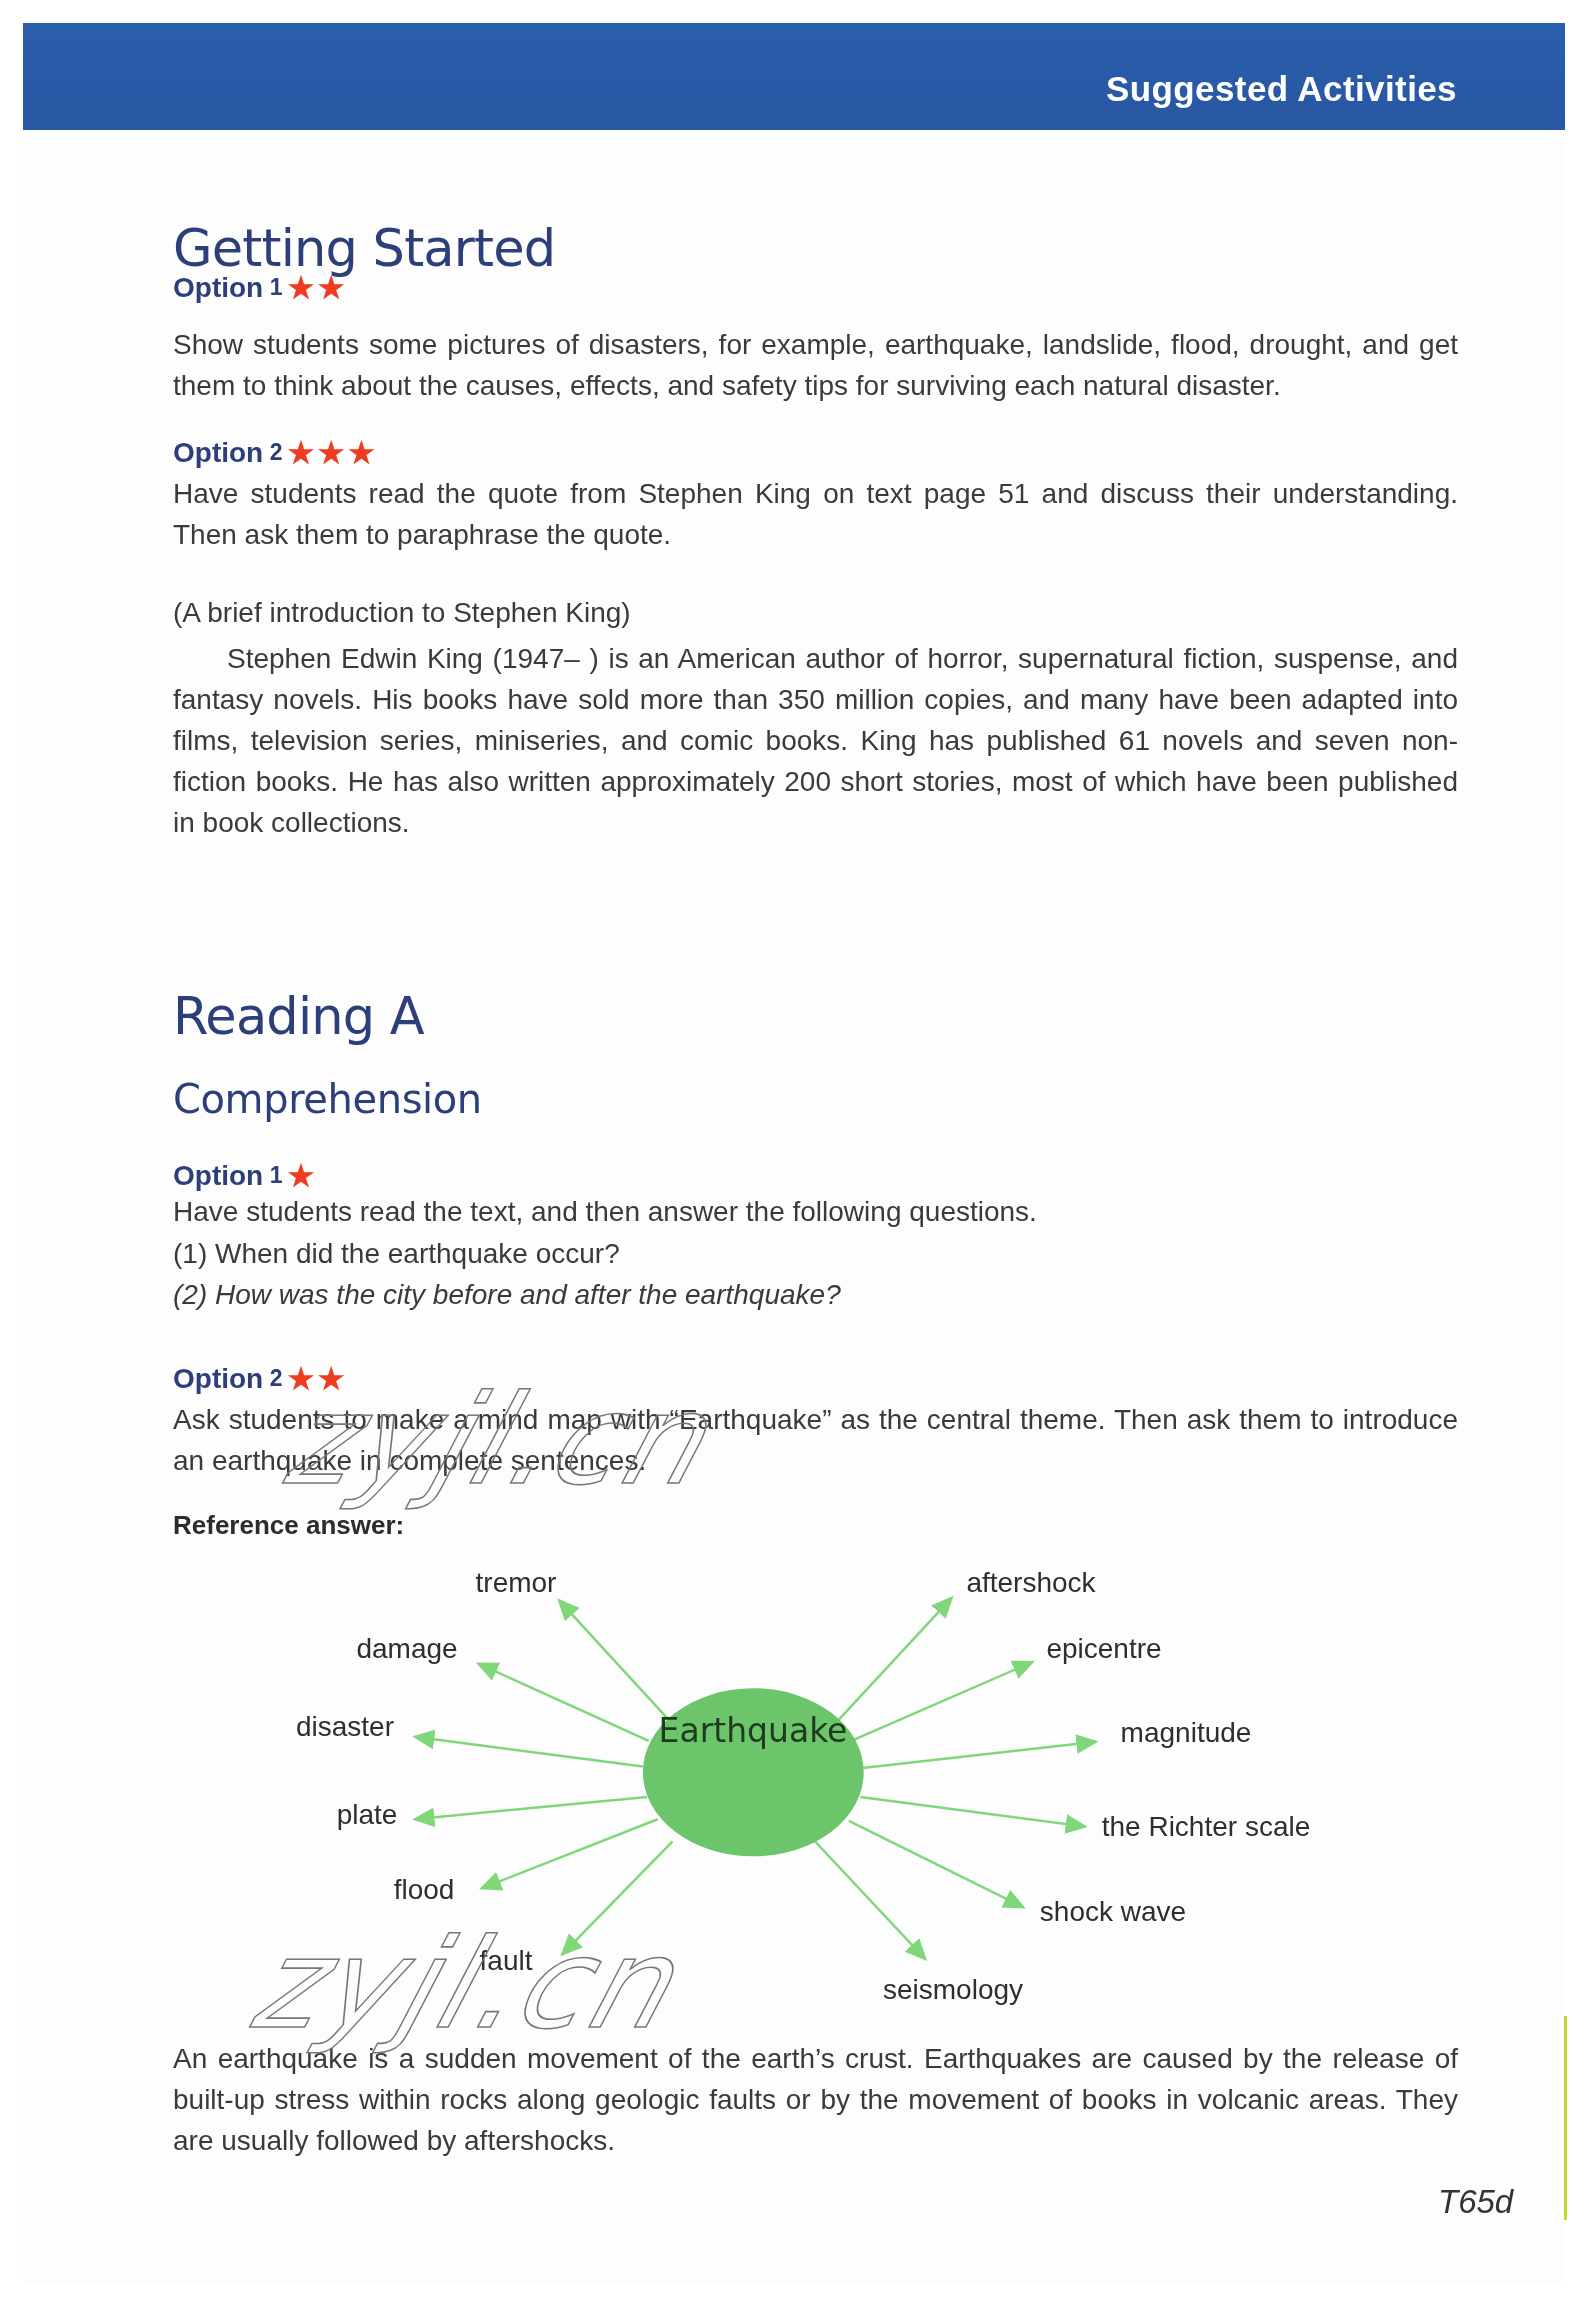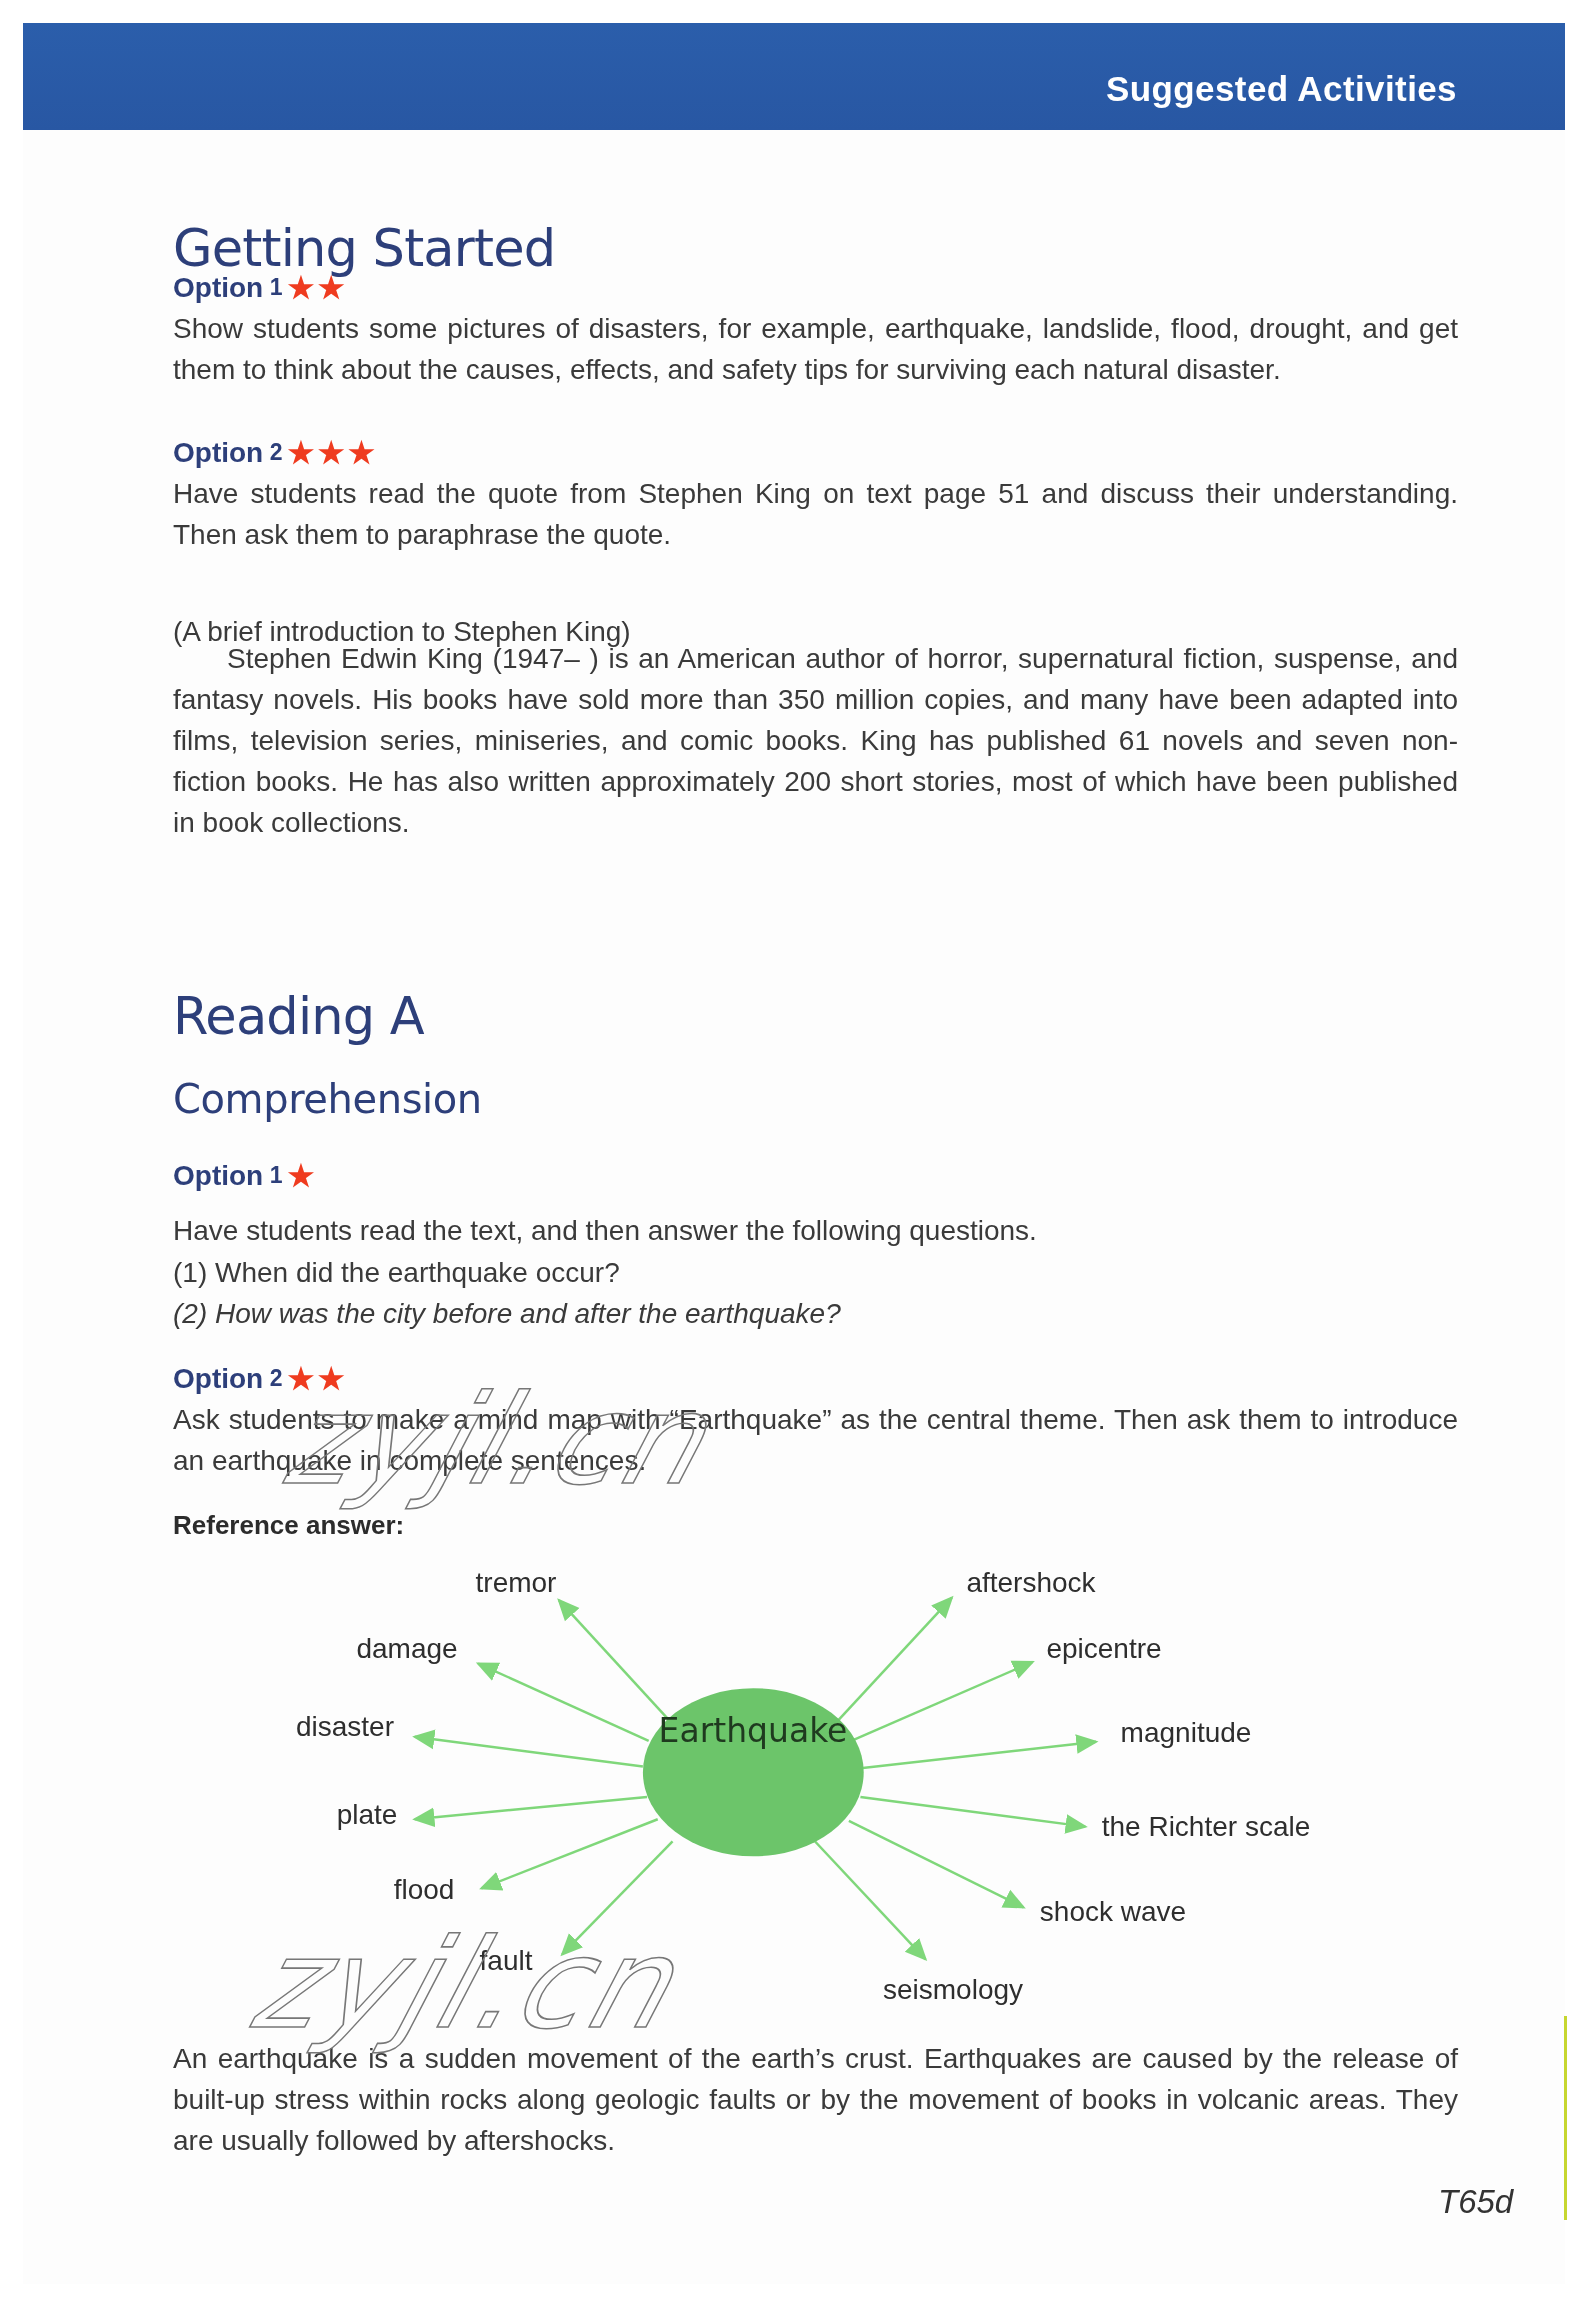--- a/index.html
+++ b/index.html
@@ -15,21 +15,21 @@
         color: #2d3f7a; font-size: 51px; letter-spacing: -0.8px; margin: 0; }
   .h2 { position: absolute; left: 173px; font-family: "DejaVu Sans", sans-serif; font-weight: normal;
         color: #2d3f7a; font-size: 40px; letter-spacing: -0.4px; margin: 0; }
   .opt { position: absolute; left: 173px; font-family: "Liberation Sans", sans-serif; font-weight: bold;
          color: #2d3f7a; font-size: 28px; display: flex; align-items: center; }
   .opt .num { font-size: 23px; margin-left: 6.6px; }
   .opt .stars { color: #ef3b1f; font-size: 30px; margin-left: 5px; letter-spacing: 3.3px; }
   .para { position: absolute; left: 173px; width: 1285px; font-family: "Liberation Sans", sans-serif;
           font-size: 28px; line-height: 41px; color: #3a3a3a; text-align: justify; margin: 0; }
   .para.indent { text-indent: 54px; }
-  .line { position: absolute; left: 173px; font-family: "Liberation Sans", sans-serif; font-size: 28px; color: #3a3a3a; white-space: nowrap; margin-top: 19px; }
+  .line { position: absolute; left: 173px; font-family: "Liberation Sans", sans-serif; font-size: 28px; color: #3a3a3a; white-space: nowrap; }
   .ref { position: absolute; left: 173px; font-family: "Liberation Sans", sans-serif; font-weight: bold; font-size: 26px; color: #2c2c2c; }
   .mm-label { position: absolute; font-family: "Liberation Sans", sans-serif; font-size: 28px; color: #2e2e2e; white-space: nowrap; transform: translate(-50%, -50%); }
   .mindmap-svg { position: absolute; left: 0; top: 0; width: 1589px; height: 2307px; pointer-events: none; }
   .center-label { position: absolute; left: 753px; top: 1730px; transform: translate(-50%, -50%);
                   font-family: "DejaVu Sans", sans-serif; font-size: 33px; color: #1f3a1f; }
   .page-num { position: absolute; left: 1438px; top: 2183px; font-family: "Liberation Sans", sans-serif; font-size: 33px; color: #333; font-style: italic; }
   .side-rule { position: absolute; left: 1564px; top: 2016px; width: 2.5px; height: 204px; background: #c6d630; }
   .watermark { position: absolute; font-family: "DejaVu Sans", sans-serif; font-style: italic; font-size: 124px; color: transparent;
                -webkit-text-stroke: 1.6px #777; letter-spacing: 3.3px; pointer-events: none; transform: skewX(-18deg); }
 </style>
@@ -41,21 +41,21 @@
 <div class="header-band"></div>
 <div class="header-title">Suggested Activities</div>
 
 <h1 class="h1" style="top:183px;margin-top:36px;">Getting Started</h1>
 
 <div class="opt" style="top:270px;">
   <span>Option</span>
   <span class="num">1</span>
   <span class="stars">★★</span>
 </div>
-<p class="para" style="top:308px;">Show students some pictures of disasters, for example, earthquake, landslide, flood, drought, and get them to think about the causes, effects, and safety tips for surviving each natural disaster.</p>
+<p class="para" style="top:324px;">Show students some pictures of disasters, for example, earthquake, landslide, flood, drought, and get them to think about the causes, effects, and safety tips for surviving each natural disaster.</p>
 
 <div class="opt" style="top:435px;">
   <span>Option</span>
   <span class="num">2</span>
   <span class="stars">★★★</span>
 </div>
 <p class="para" style="top:473px;">Have students read the quote from Stephen King on text page 51 and discuss their understanding. Then ask them to paraphrase the quote.</p>
 
 <div class="line" style="top:597px;">(A brief introduction to Stephen King)</div>
 <p class="para indent" style="top:638px;">Stephen Edwin King (1947– ) is an American author of horror, supernatural fiction, suspense, and fantasy novels. His books have sold more than 350 million copies, and many have been adapted into films, television series, miniseries, and comic books. King has published 61 novels and seven non-fiction books. He has also written approximately 200 short stories, most of which have been published in book collections.</p>

